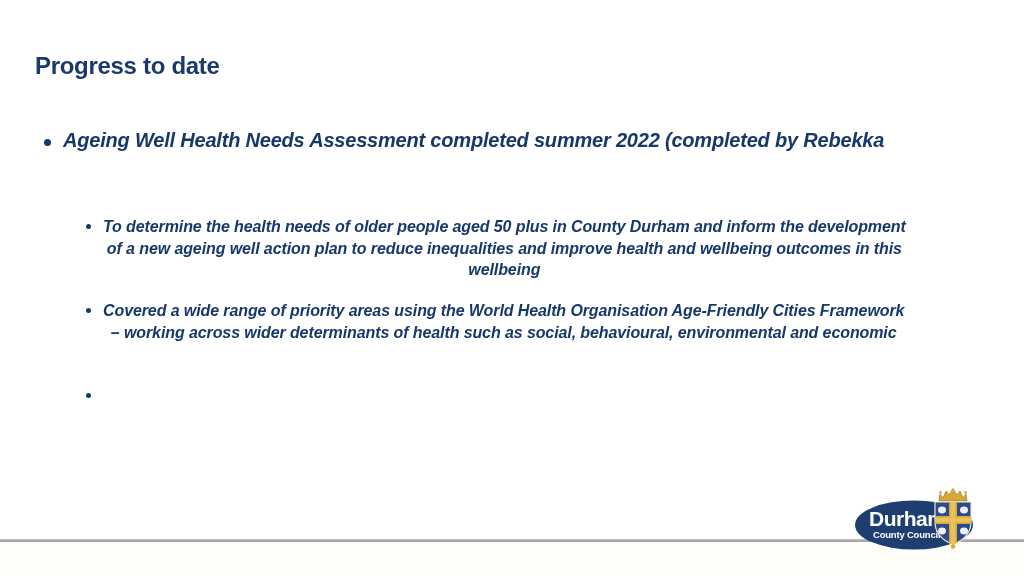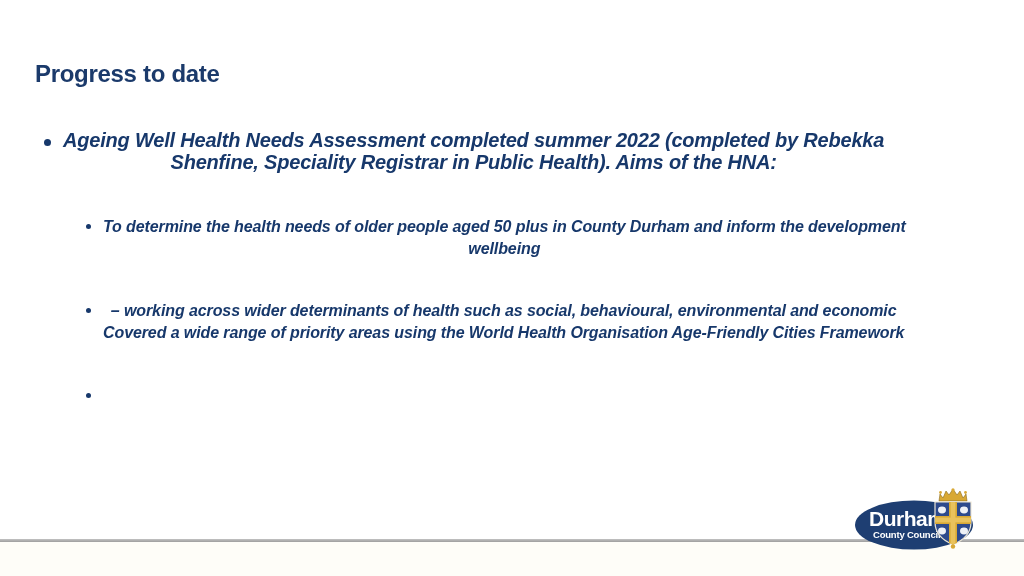--- a/index.html
+++ b/index.html
@@ -14,21 +14,20 @@
   }
   .title {
     position: absolute;
     left: 35px;
     top: 52px;
     font-size: 24px;
     font-weight: 700;
     color: #1B3A6B;
     letter-spacing: -0.3px;
     white-space: nowrap;
-    margin-top: 8px;
   }
   .para { position: absolute; color: #17386B; font-weight: 700; font-style: italic; }
   .para .line { white-space: nowrap; text-align: center; }
   .b1 { left: 63px; top: 129px; font-size: 20px; line-height: 22px; letter-spacing: -0.2px; }
   .sub { left: 103px; font-size: 16px; line-height: 21.5px; letter-spacing: -0.1px; }
   .sub1 { top: 216px; }
   .sub2 { top: 300px; }
   .sub3 { top: 385px; }
   .dot { position: absolute; border-radius: 50%; background: #17386B; }
   .dot-l1 { left: 44px; top: 139px; width: 7px; height: 7px; }
@@ -53,33 +52,33 @@
 </head>
 <body>
 
 <div class="slide">
 
   <div class="title">Progress to date</div>
 
   <span class="dot dot-l1"></span>
   <div class="para b1">
     <div class="line">Ageing Well Health Needs Assessment completed summer 2022 (completed by Rebekka</div>
-    <div class="line">Shenfine, Speciality Registrar in Public Health). Aims of the HNA:</div>
   </div>
 
   <span class="dot dot-l2 dot-s1"></span>
   <div class="para sub sub1">
     <div class="line">To determine the health needs of older people aged 50 plus in County Durham and inform the development</div>
+    <div class="line">of a new ageing well action plan to reduce inequalities and improve health and wellbeing outcomes in this</div>
     <div class="line">wellbeing</div>
   </div>
 
   <span class="dot dot-l2 dot-s2"></span>
   <div class="para sub sub2">
+    <div class="line">Covered a wide range of priority areas using the World Health Organisation Age-Friendly Cities Framework</div>
     <div class="line">– working across wider determinants of health such as social, behavioural, environmental and economic</div>
-    <div class="line">Covered a wide range of priority areas using the World Health Organisation Age-Friendly Cities Framework</div>
   </div>
 
   <span class="dot dot-l2 dot-s3"></span>
 
   <div class="divider"></div>
   <div class="footer-strip"></div>
 
   <div class="logo">
     <svg width="130" height="66" viewBox="0 0 130 66">
       <defs>

